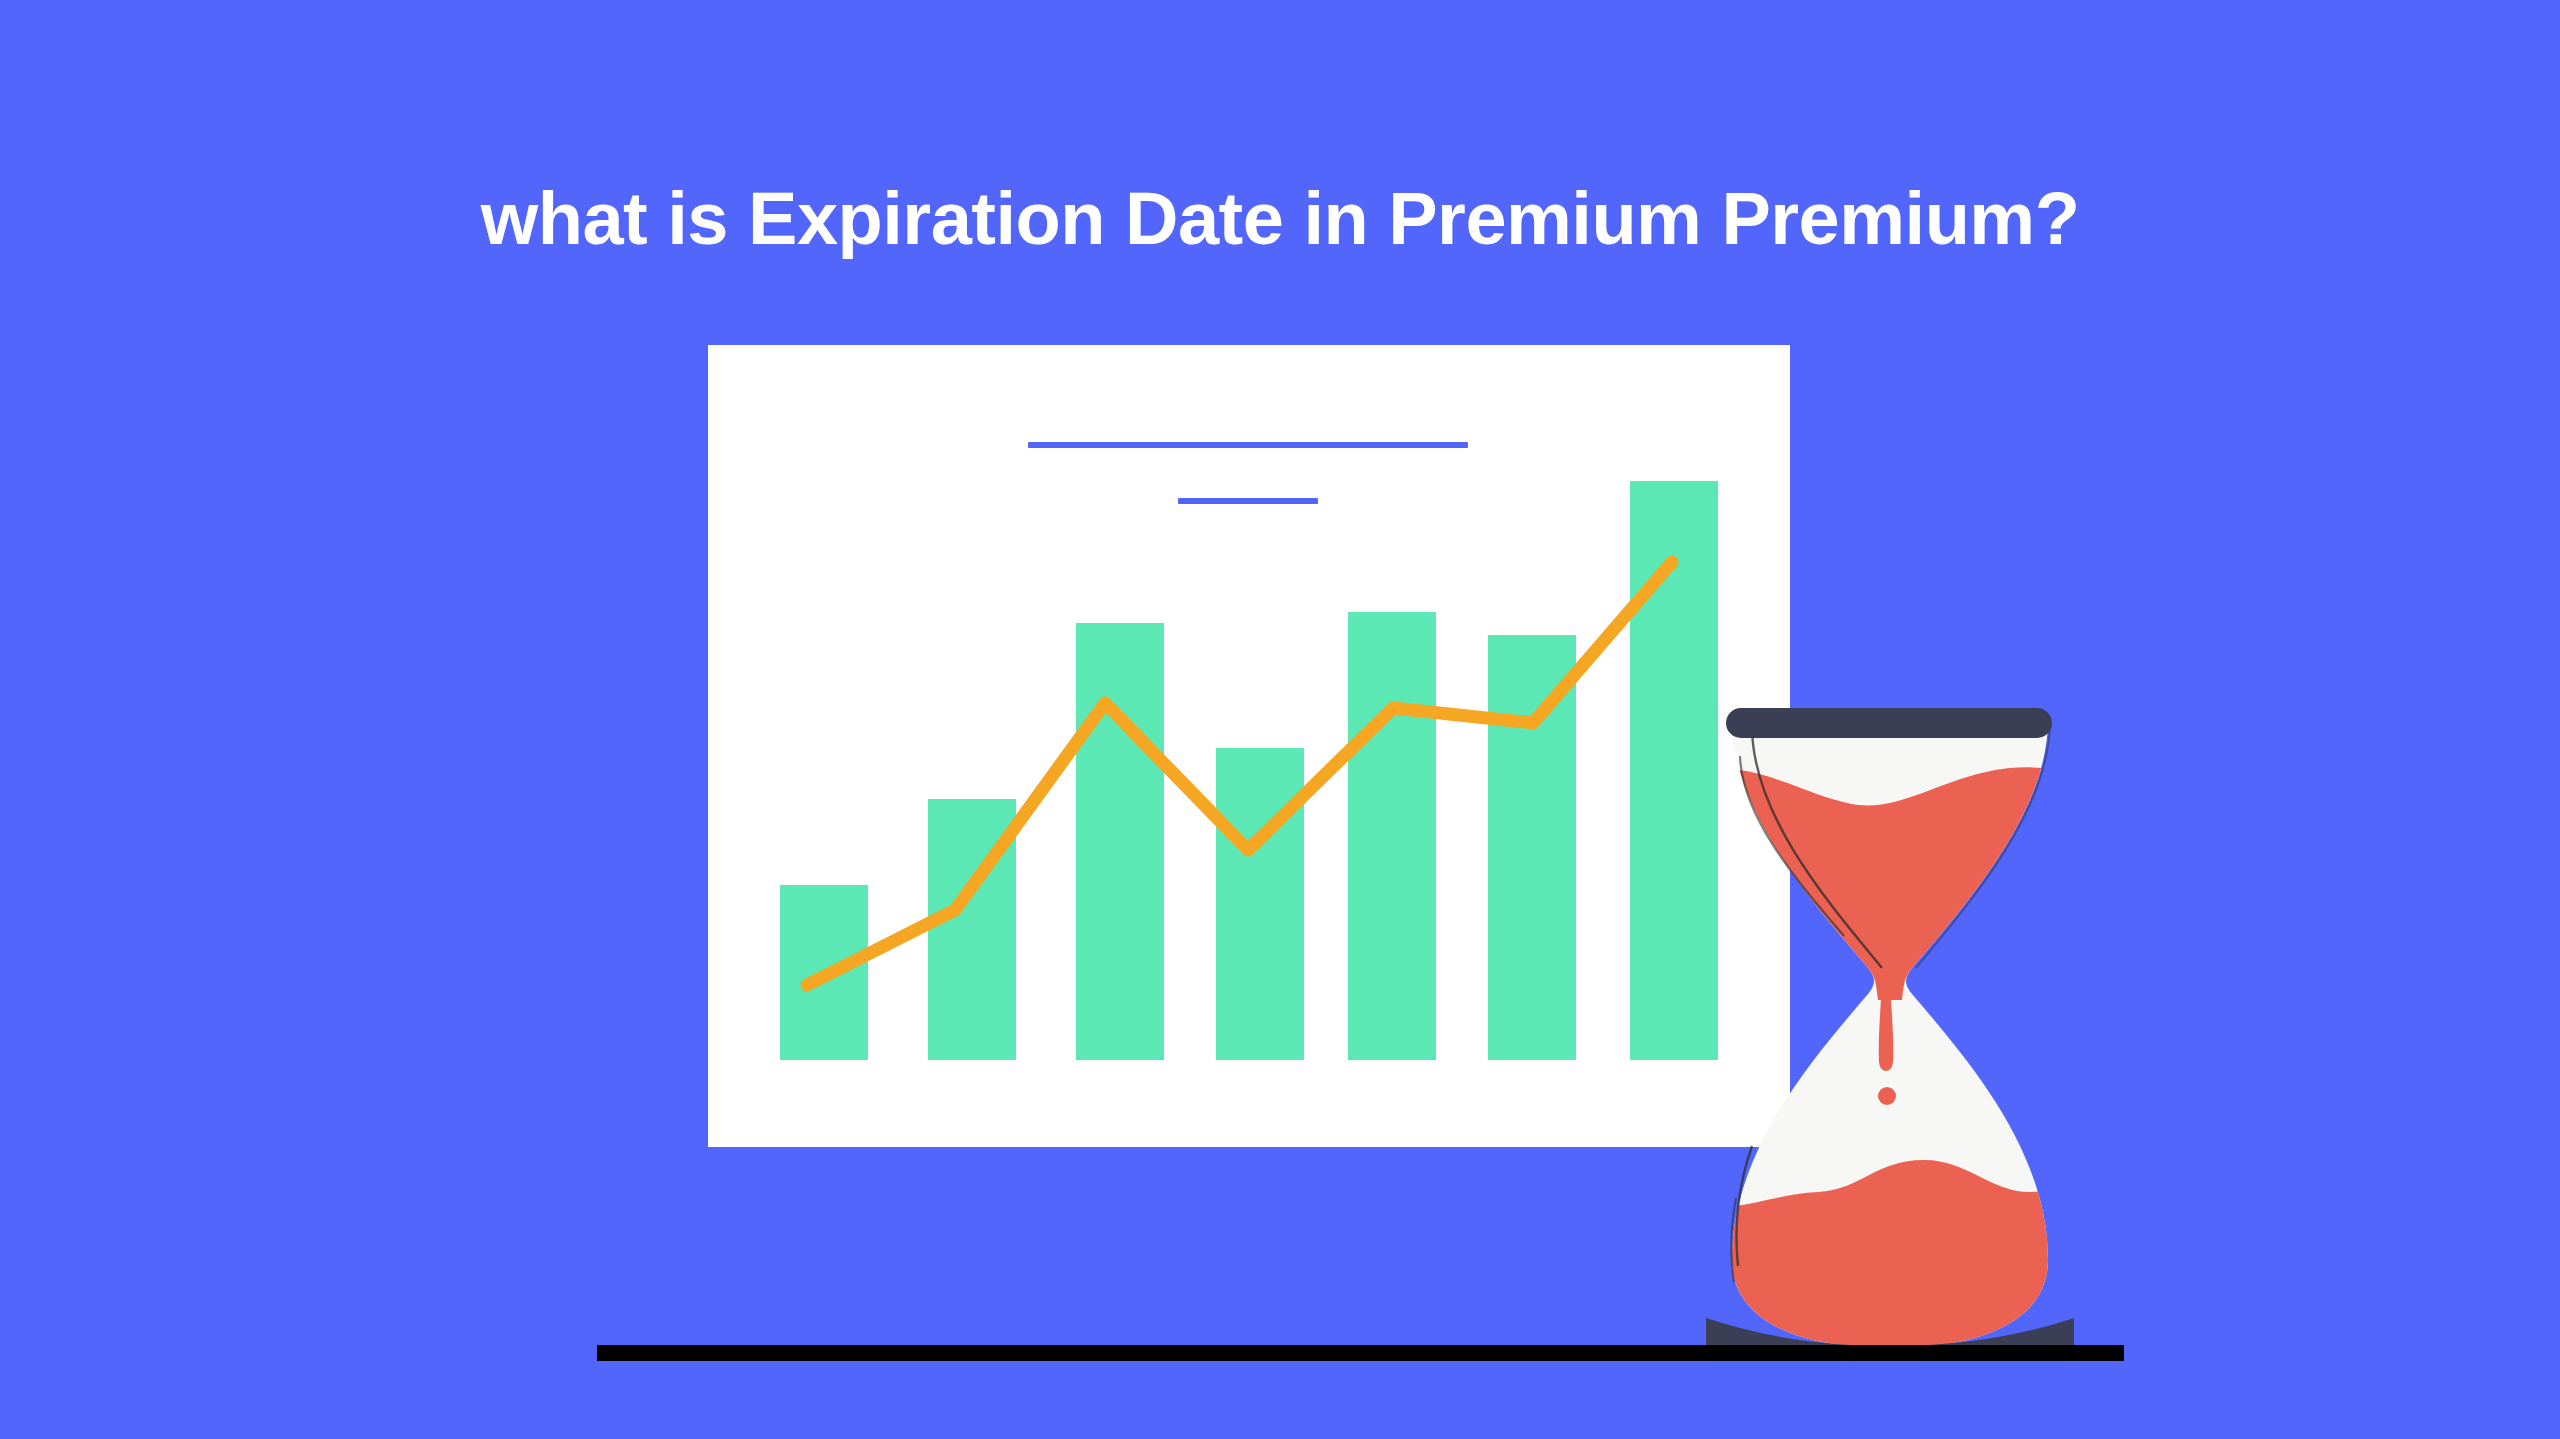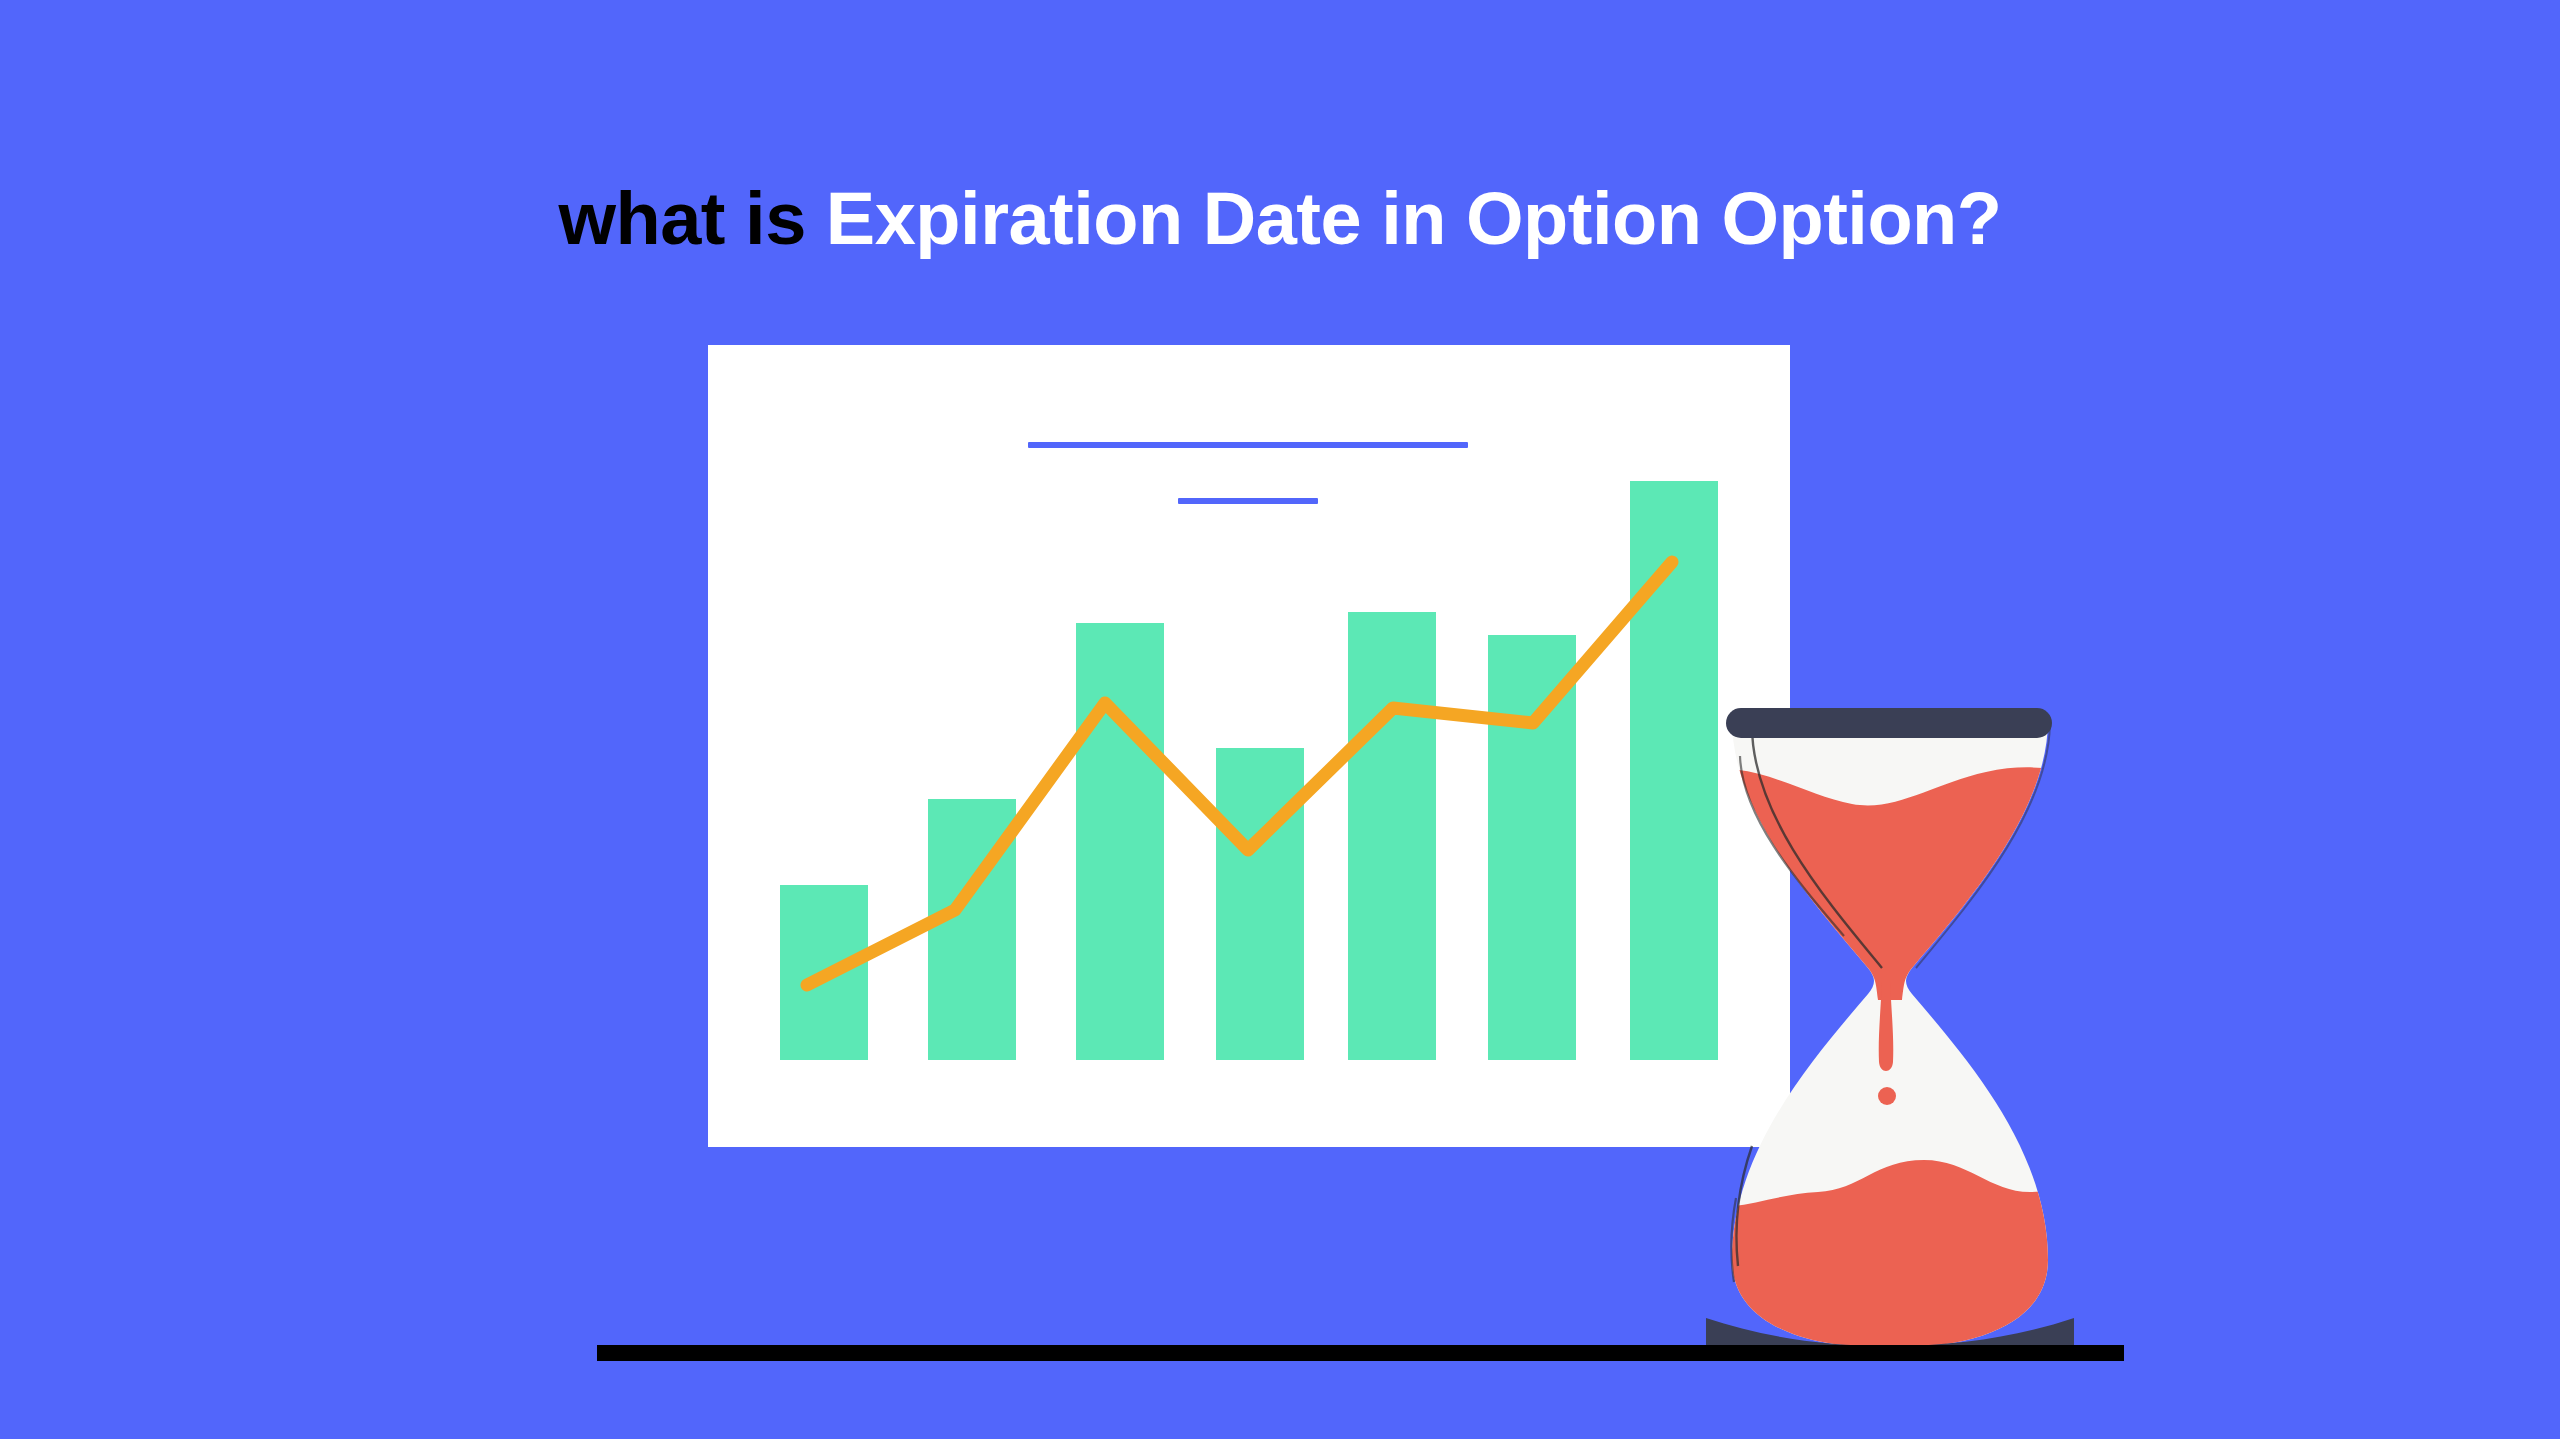--- a/index.html
+++ b/index.html
@@ -24,21 +24,21 @@
     width: 2560px;
     text-align: center;
     font-family: "Liberation Sans", sans-serif;
     font-weight: 700;
     font-size: 74px;
     letter-spacing: -0.5px;
     line-height: 1.0;
     white-space: nowrap;
     user-select: none;
   }
-  #title .accent { color: #000000; }
+  #title .accent { color: #ffffff; }
   #title .rest   { color: #ffffff; }
 
   
   #card {
     position: absolute;
     left: 708px;
     top: 345px;
     width: 1082px;
     height: 802px;
     background: #ffffff;
@@ -87,21 +87,21 @@
     width: 1527px;
     height: 16px;
     background: #000000;
   }
 </style>
 </head>
 <body>
 
 <div id="stage">
 
-  <h1 id="title"><span class="accent">what is </span><span class="rest">Expiration Date in Option Option?</span></h1>
+  <h1 id="title"><span class="accent">what is </span><span class="rest">Expiration Date in Premium Premium?</span></h1>
 
   <div id="card"></div>
 
   <div id="rule-long" class="rule"></div>
   <div id="rule-short" class="rule"></div>
 
   <div class="bar" style="left:780px;  top:885px; width:88px; height:175px;"></div>
   <div class="bar" style="left:928px;  top:799px; width:88px; height:261px;"></div>
   <div class="bar" style="left:1076px; top:623px; width:88px; height:437px;"></div>
   <div class="bar" style="left:1216px; top:748px; width:88px; height:312px;"></div>

